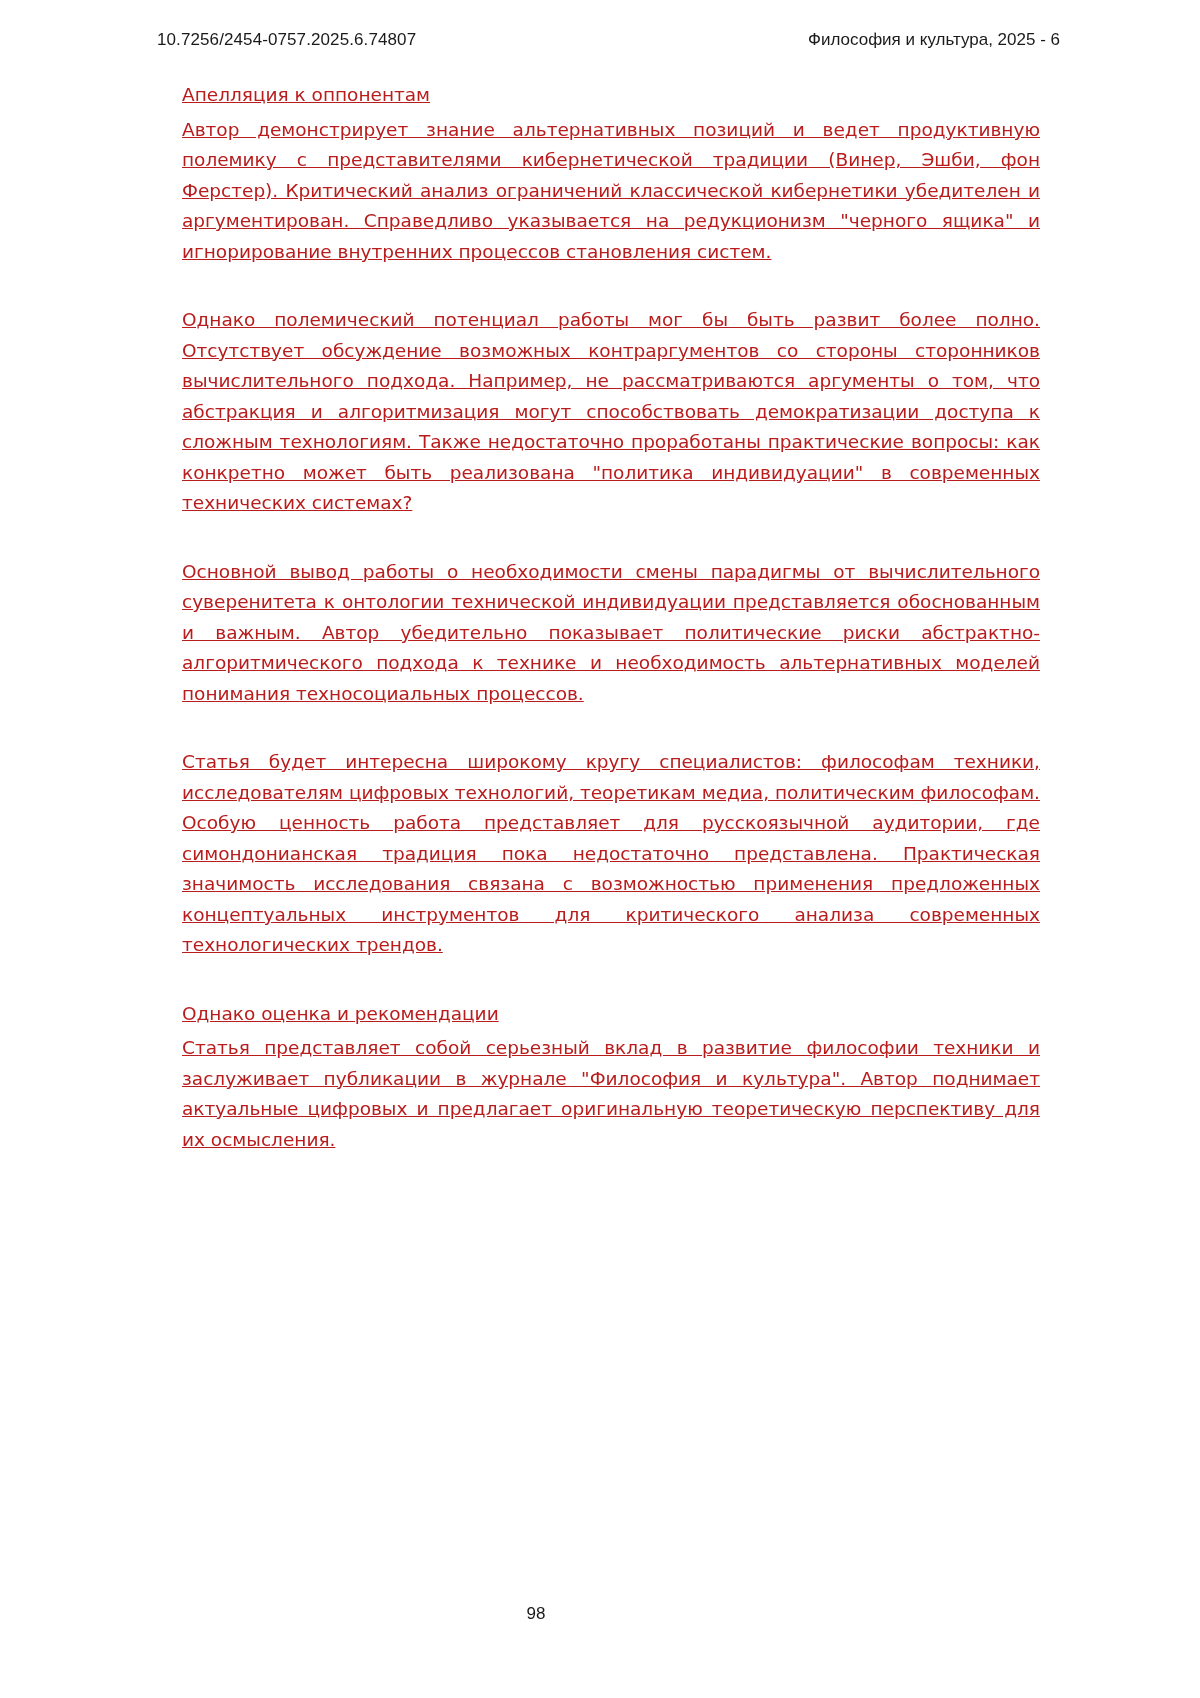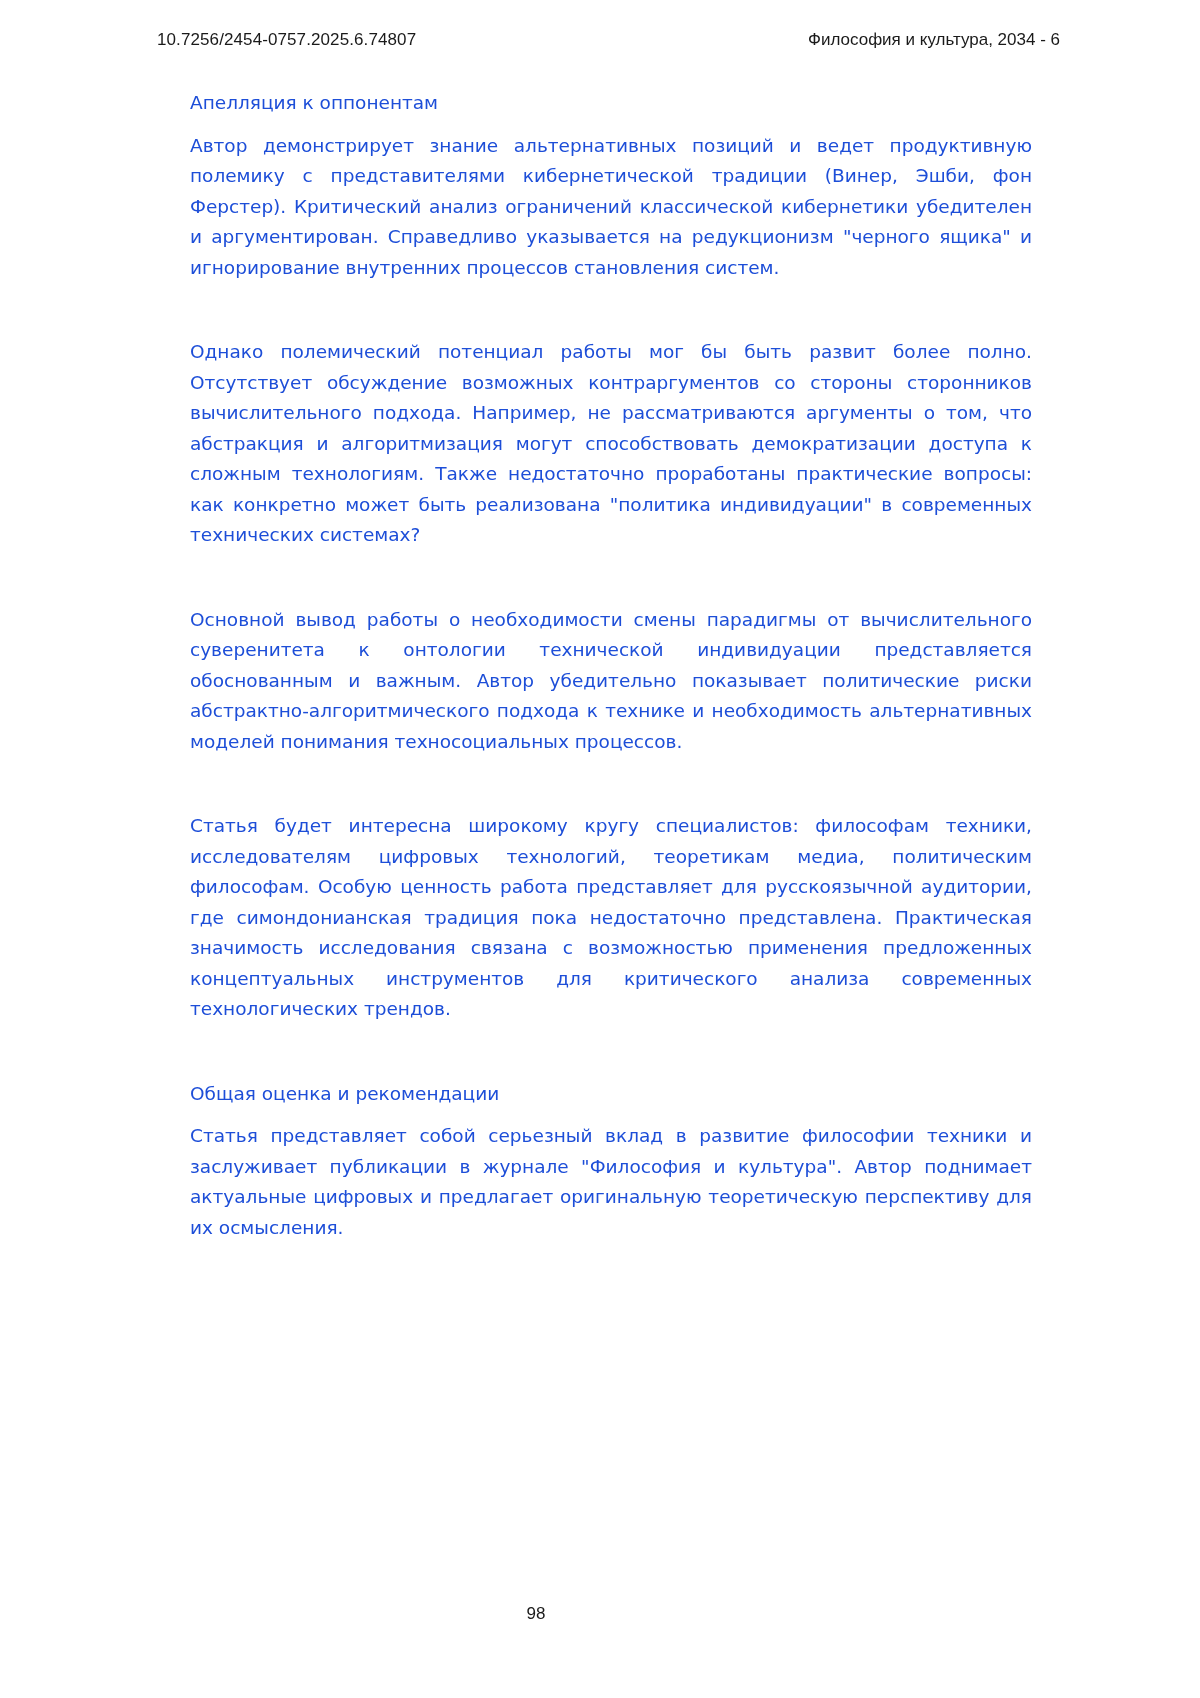--- a/index.html
+++ b/index.html
@@ -46,27 +46,28 @@
     font-size: 17px;
     white-space: nowrap;
   }
   .content {
     position: absolute;
     top: 76px;
     left: 178px;
     width: 866px;
   }
   p {
-    margin: 12px;
+    margin: 4px;
     font-size: 18.5px;
     line-height: 30.5px;
     text-align: justify;
     text-justify: inter-word;
     font-family: "DejaVu Sans", sans-serif;
-    color: #1d4ed8;
+    color: #b91c1c;
+    text-decoration: underline;
   }
   p.subhead {
     text-align: left;
   }
   .gap {
     height: 30px;
   }
   .footer {
     position: absolute;
     bottom: 74px;
@@ -78,21 +79,21 @@
     color: #1a1a1a;
   }
 </style>
 </head>
 <body>
 
 <div class="page">
 
   <div class="header">
     <span class="header-left">10.7256/2454-0757.2025.6.74807</span>
-    <span class="header-right">Философия и культура, 2034 - 6</span>
+    <span class="header-right">Философия и культура, 2025 - 6</span>
   </div>
 
   <div class="content">
 
     <p class="subhead">Апелляция к оппонентам</p>
 
     <p>Автор демонстрирует знание альтернативных позиций и ведет продуктивную полемику с представителями кибернетической традиции (Винер, Эшби, фон Ферстер). Критический анализ ограничений классической кибернетики убедителен и аргументирован. Справедливо указывается на редукционизм "черного ящика" и игнорирование внутренних процессов становления систем.</p>
 
     <div class="gap"></div>
 
@@ -102,21 +103,21 @@
 
 
     <p>Основной вывод работы о необходимости смены парадигмы от вычислительного суверенитета к онтологии технической индивидуации представляется обоснованным и важным. Автор убедительно показывает политические риски абстрактно-алгоритмического подхода к технике и необходимость альтернативных моделей понимания техносоциальных процессов.</p>
 
     <div class="gap"></div>
 
     <p>Статья будет интересна широкому кругу специалистов: философам техники, исследователям цифровых технологий, теоретикам медиа, политическим философам. Особую ценность работа представляет для русскоязычной аудитории, где симондонианская традиция пока недостаточно представлена. Практическая значимость исследования связана с возможностью применения предложенных концептуальных инструментов для критического анализа современных технологических трендов.</p>
 
     <div class="gap"></div>
 
-    <p class="subhead">Общая оценка и рекомендации</p>
+    <p class="subhead">Однако оценка и рекомендации</p>
 
     <p>Статья представляет собой серьезный вклад в развитие философии техники и заслуживает публикации в журнале "Философия и культура". Автор поднимает актуальные цифровых и предлагает оригинальную теоретическую перспективу для их осмысления.</p>
 
     <div class="gap"></div>
 
 
   </div>
 
   <div class="footer">
     <span>98</span>

